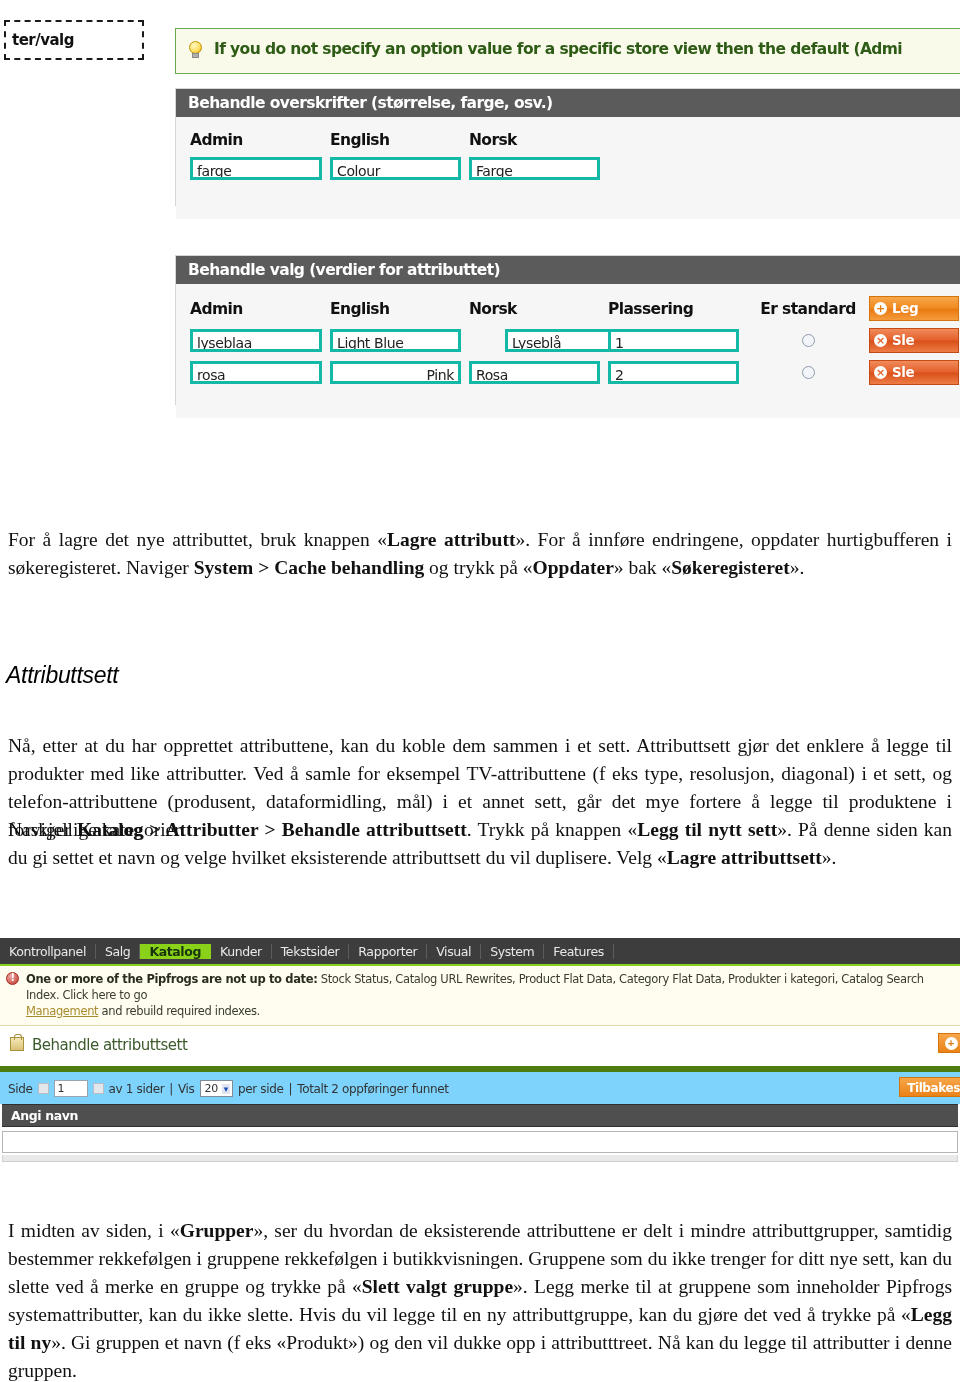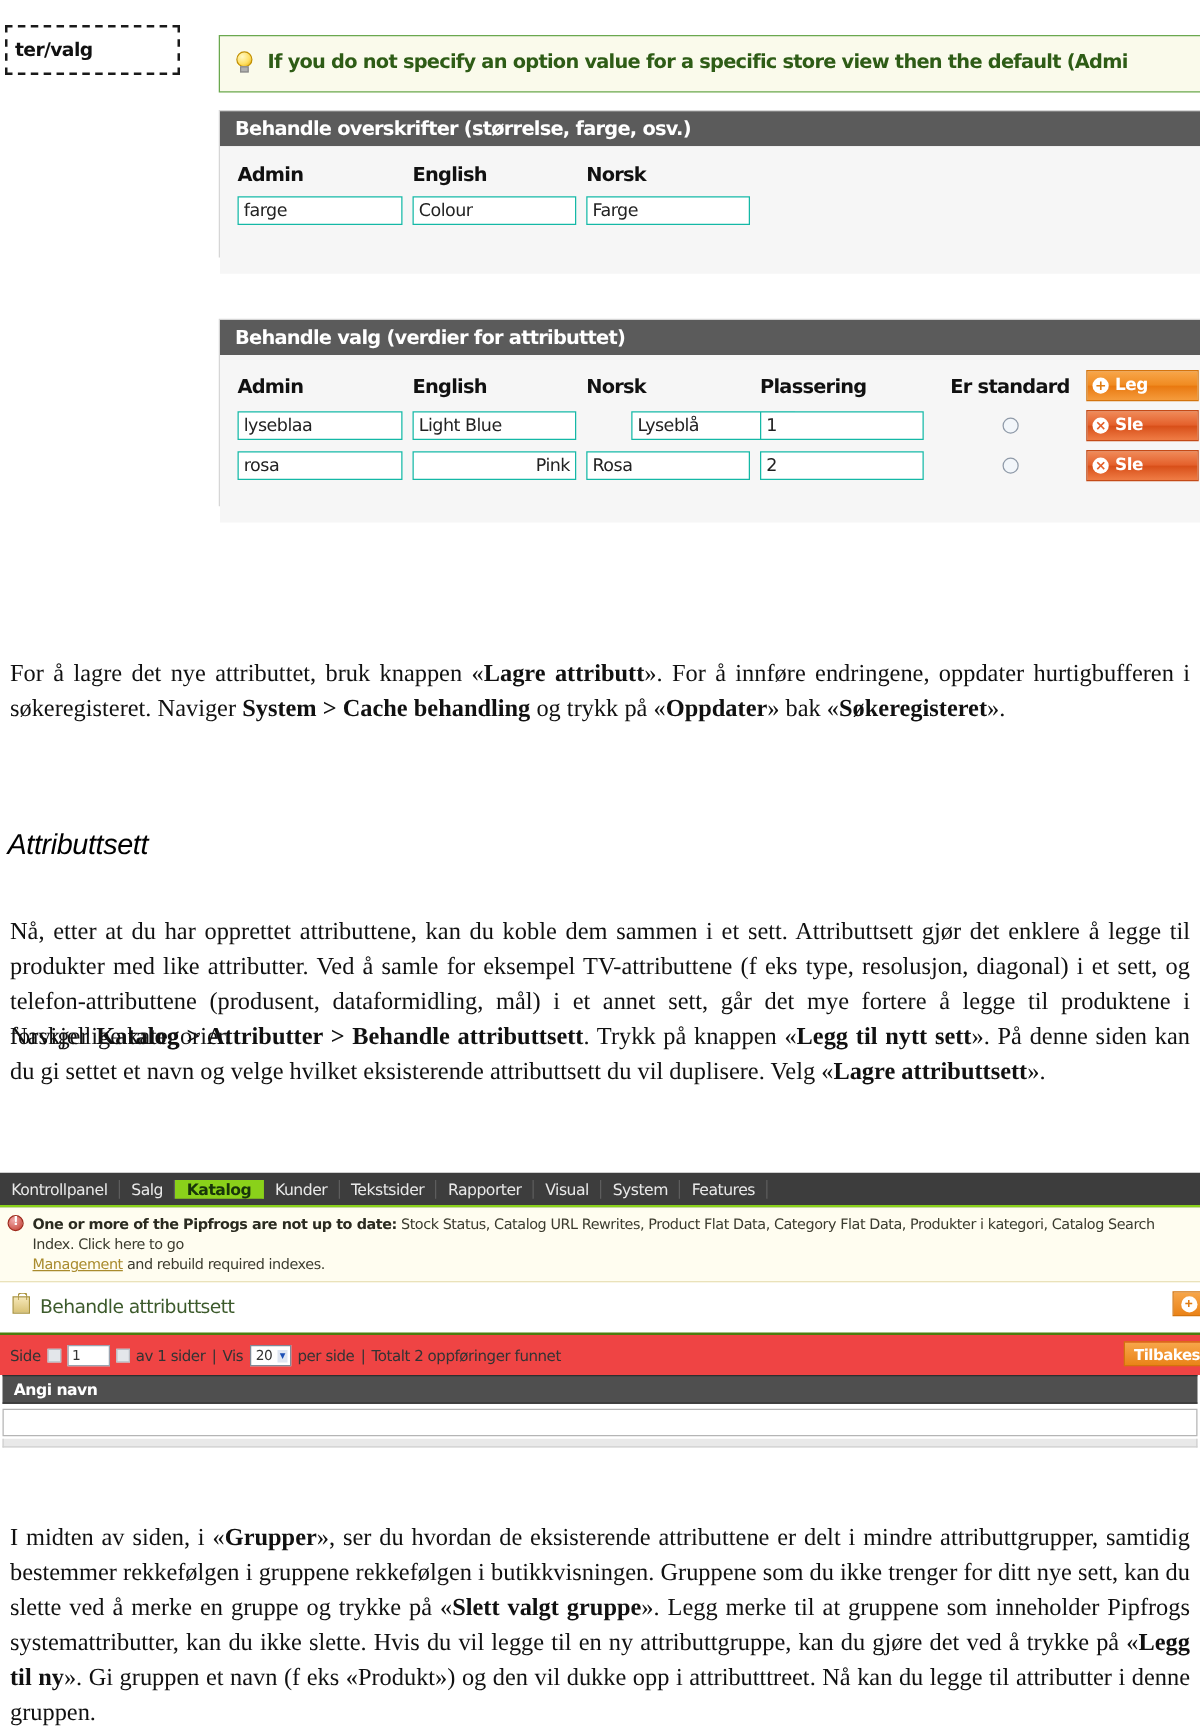--- a/index.html
+++ b/index.html
@@ -145,21 +145,21 @@
   .ghead {
     font-family: "DejaVu Sans", sans-serif;
     font-weight: bold;
     font-size: 15.5px;
     color: #111;
     letter-spacing: -0.6px;
     white-space: nowrap;
   }
   .ginput {
     background: #fff;
-    border: 1px solid #14b8a6;
+    border: 3px solid #14b8a6;
     height: 23px;
     line-height: 23px;
     font-family: "DejaVu Sans", sans-serif;
     font-size: 14px;
     color: #222;
     padding: 0 4px;
     box-sizing: border-box;
     letter-spacing: -0.4px;
     overflow: hidden;
     white-space: nowrap;
@@ -277,21 +277,21 @@
   }
   .mnotice b { font-weight: bold; color: #2b2b20; }
   .mnotice .lnk {
     color: #a98b2d;
     text-decoration: underline;
   }
   .mpage-head {
     position: relative;
     height: 40px;
     background: #fff;
-    border-bottom: 2px solid #4d7c0f;
+    border-bottom: 6px solid #4d7c0f;
   }
   .mpage-head .lockico {
     position: absolute;
     left: 10px; top: 11px;
     width: 14px; height: 14px;
     background: linear-gradient(to bottom, #f5e7b8, #d9c276);
     border: 1px solid #a9923c;
     box-sizing: border-box;
   }
   .mpage-head .lockico::before {
@@ -317,21 +317,21 @@
     width: 26px; height: 20px;
     background: linear-gradient(to bottom, #f7a64a, #ea8318);
     border: 1px solid #d4740d;
     box-sizing: border-box;
     display: flex; align-items: center; justify-content: center;
   }
   .mpage-head .addbtn .bicon { color: #e07c12; }
   .mpager {
     position: relative;
     height: 32px;
-    background: #ef4444;
+    background: #7dd3fc;
     font-family: "DejaVu Sans", sans-serif;
     font-size: 12px;
     color: #333;
     letter-spacing: -0.35px;
   }
   .mpager .prow {
     position: absolute;
     left: 8px; top: 8px;
     display: flex;
     align-items: center;

